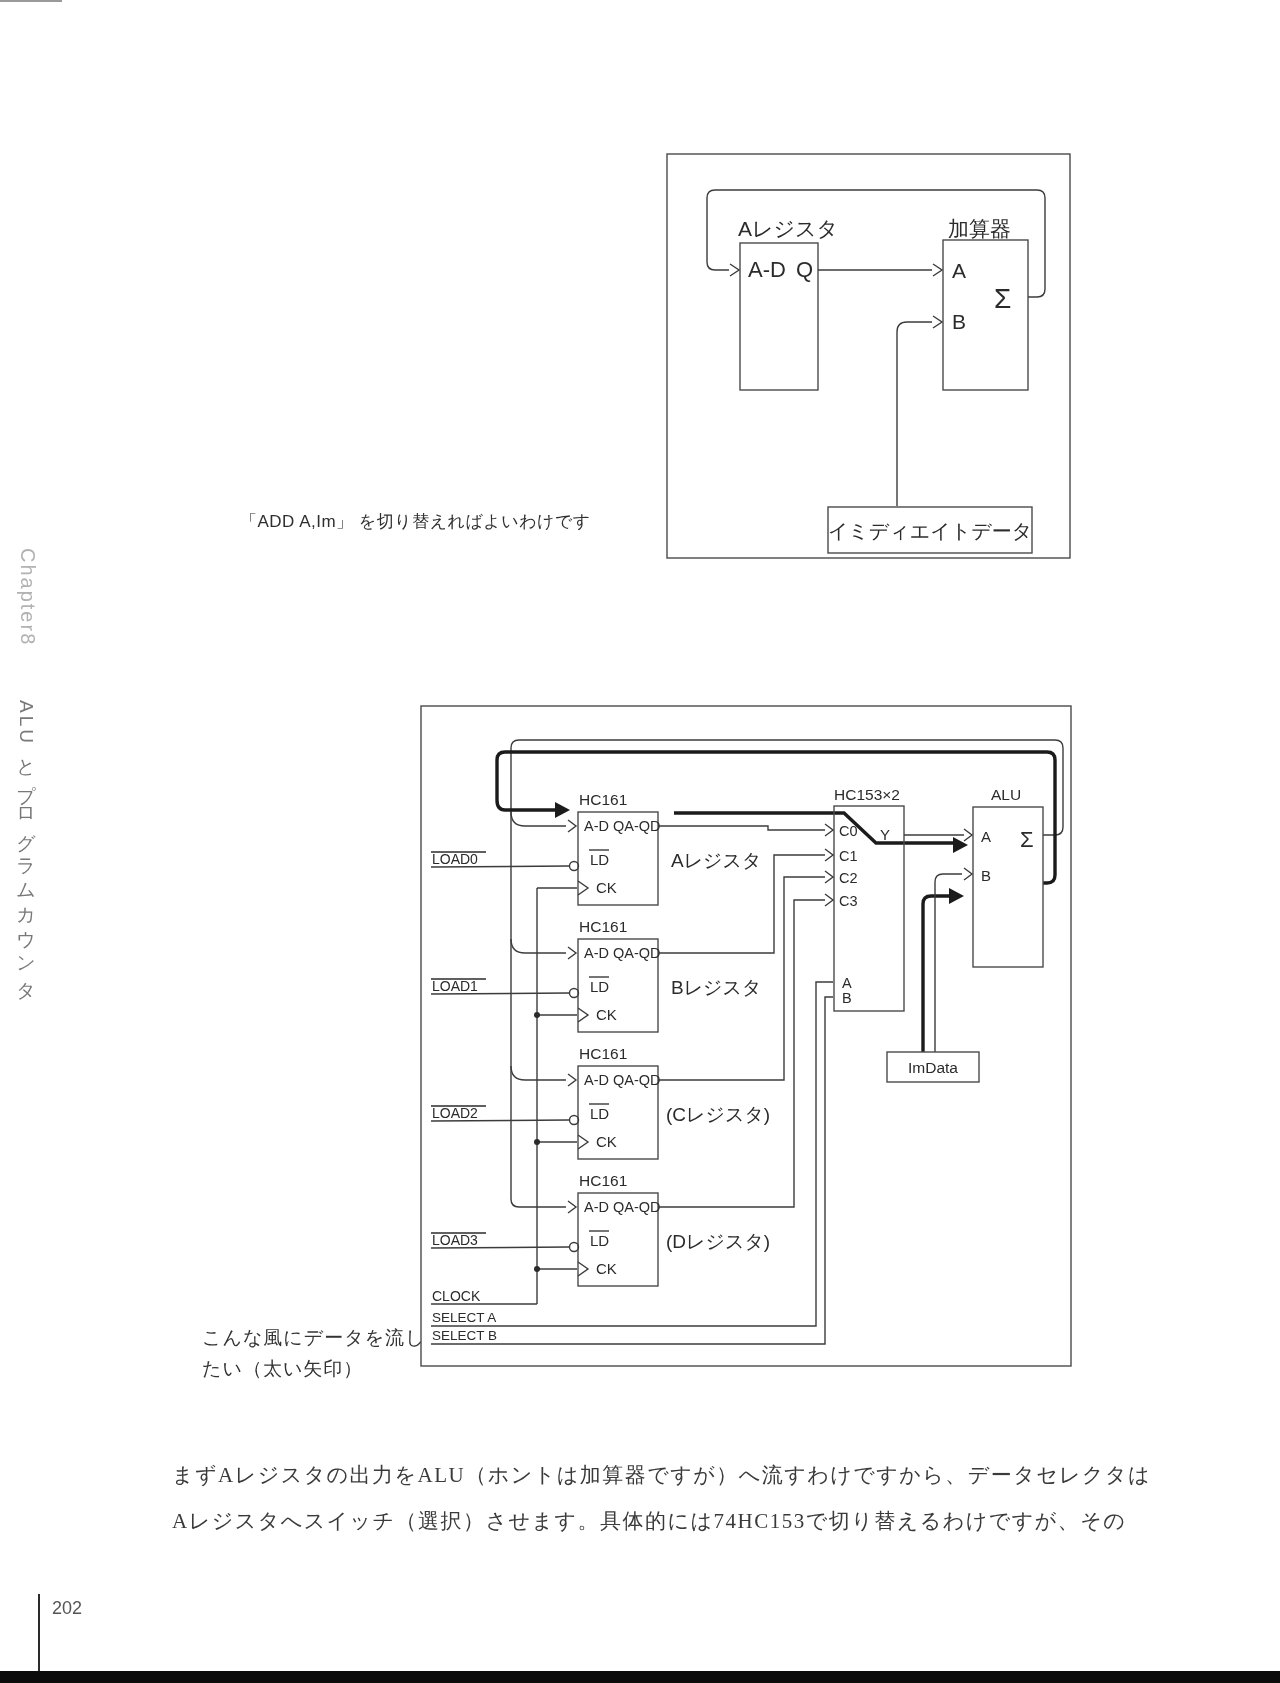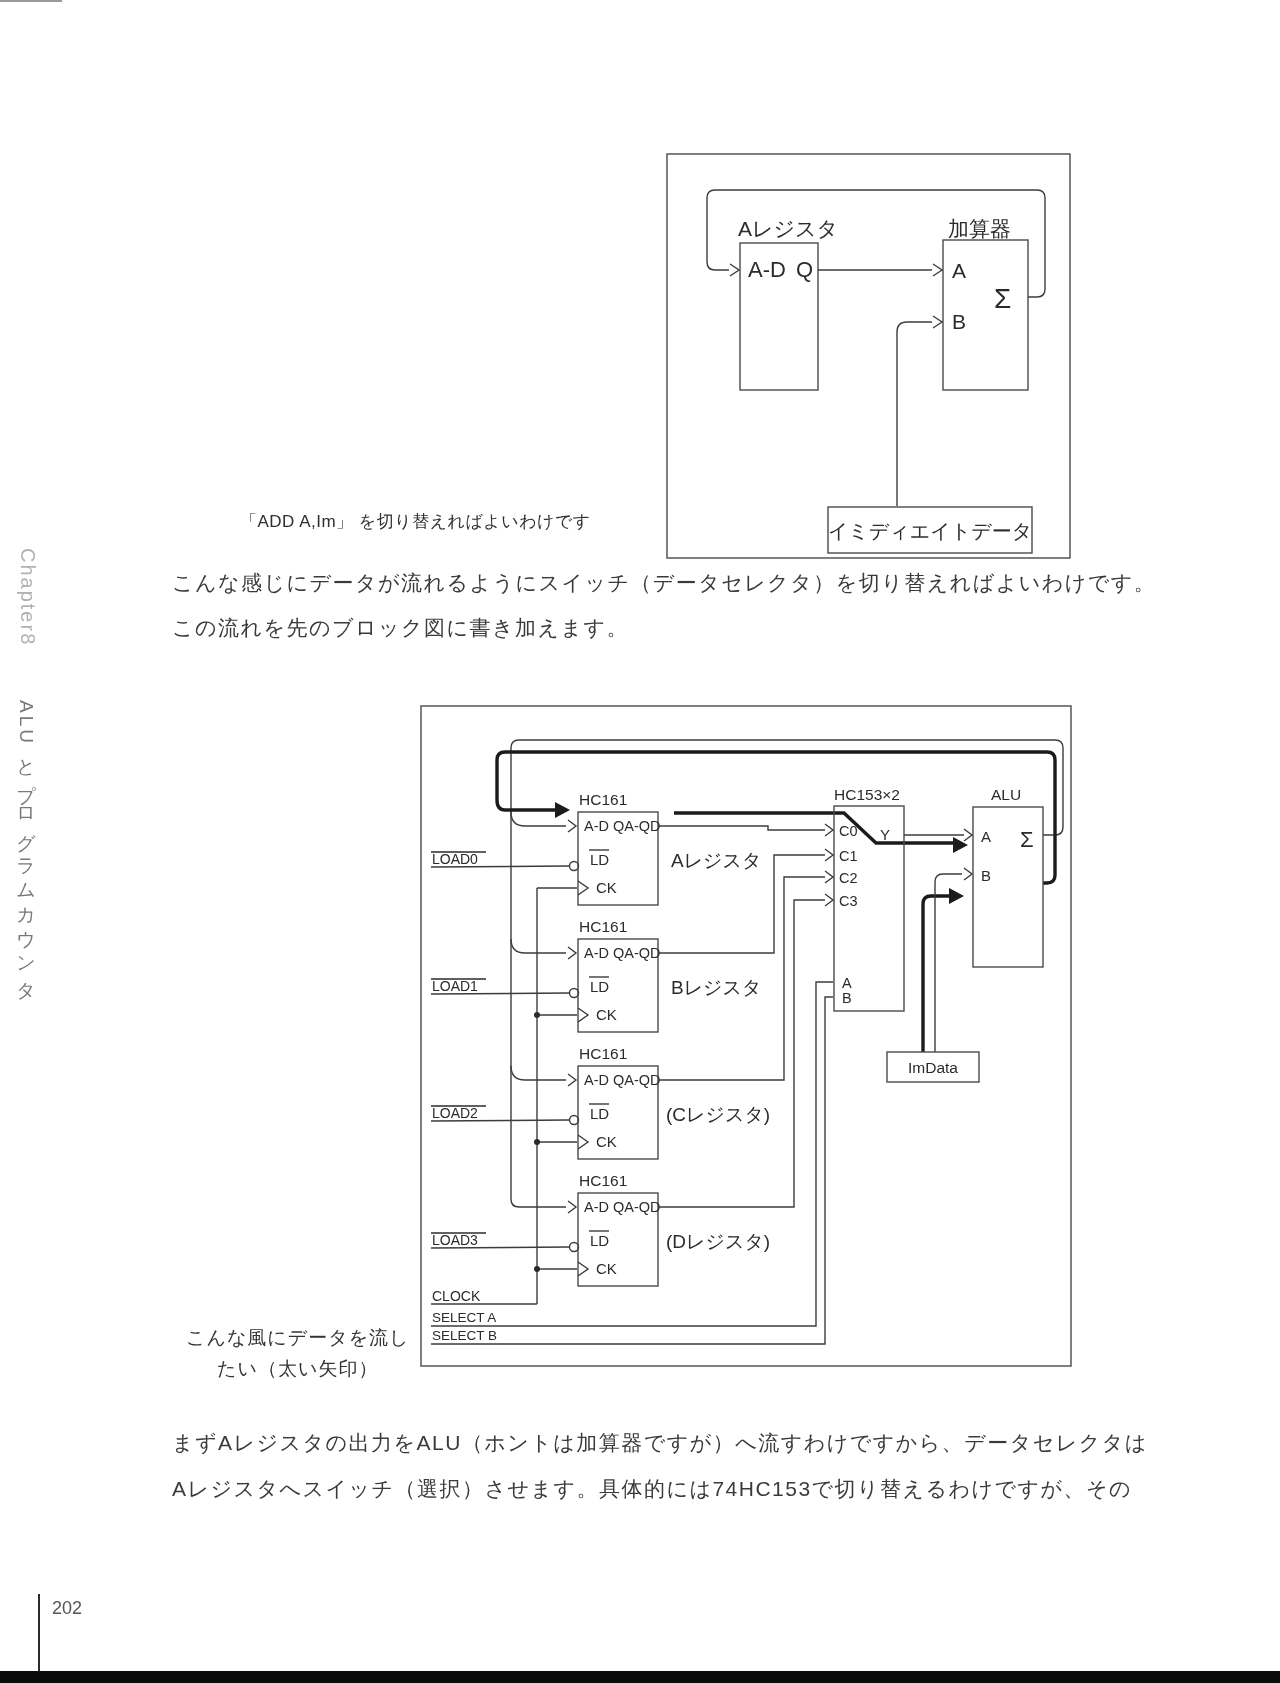--- a/index.html
+++ b/index.html
@@ -54,24 +54,20 @@
 
     <path class="thin" d="M 368,149 H 377 Q 385,149 385,141 V 50 Q 385,42 377,42 H 55 Q 47,42 47,50 V 114 Q 47,122 55,122 H 69"></path>
 
     <path class="thin" d="M 272,174 H 247 Q 237,174 237,184 V 358"></path>
     <rect class="box" x="168" y="359" width="204" height="46"></rect>
     <text x="270" y="390" font-size="20" text-anchor="middle">イミディエイトデータ</text>
   </svg>
 
   <div class="abs cap" style="left:240px;top:510px;">「ADD A,Im」 を切り替えればよいわけです</div>
 
-  <div class="abs para jp" style="left:172px;top:560px;">
-    <div>こんな感じにデータが流れるようにスイッチ（データセレクタ）を切り替えればよいわけです。</div>
-    <div>この流れを先のブロック図に書き加えます。</div>
-  </div>
 
   <svg class="abs" style="left:418px;top:700px;" width="660" height="672" viewBox="0 0 660 672">
     <rect class="box" x="3" y="6" width="650" height="660"></rect>
 
     <path class="thin" d="M 625,135 H 637 Q 645,135 645,127 V 48 Q 645,40 637,40 H 101 Q 93,40 93,48 V 499 Q 93,507 101,507 H 148"></path>
     <path class="thin" d="M 93,112 Q 93,126 107,126 H 148"></path>
     <path class="thin" d="M 93,239 Q 93,253 107,253 H 148"></path>
     <path class="thin" d="M 93,366 Q 93,380 107,380 H 148"></path>
 
     <path class="bold" d="M 625,183 H 629 Q 637,183 637,175 V 60 Q 637,52 629,52 H 87 Q 79,52 79,60 V 100 Q 79,110 87,110 H 138"></path>
@@ -204,26 +200,26 @@
       <text x="563" y="142" font-size="15">A</text>
       <text x="602" y="147" font-size="22">Σ</text>
       <text x="563" y="181" font-size="15">B</text>
     </g>
 
     <path class="thin" d="M 517,352 V 182 Q 517,174 525,174 H 544"></path>
     <rect class="box" x="469" y="352" width="92" height="30"></rect>
     <text x="515" y="373" font-size="15.5" text-anchor="middle">ImData</text>
   </svg>
 
-  <div class="abs fig2cap" style="left:186px;top:1322px;text-align:center;">
+  <div class="abs fig2cap" style="left:202px;top:1322px;">
     <div>こんな風にデータを流し</div>
     <div>たい（太い矢印）</div>
   </div>
 
-  <div class="abs para jp" style="left:172px;top:1420px;line-height:46px;">
+  <div class="abs para jp" style="left:172px;top:1452px;line-height:46px;font-family:Liberation Serif, serif;">
     <div>まずAレジスタの出力をALU（ホントは加算器ですが）へ流すわけですから、データセレクタは</div>
     <div>Aレジスタへスイッチ（選択）させます。具体的には74HC153で切り替えるわけですが、その</div>
   </div>
 
   <div class="abs" style="left:38px;top:1594px;width:2px;height:80px;background:#2b2b2b;"></div>
   <div class="abs" style="left:52px;top:1598px;font-size:18px;color:#555;">202</div>
 
   <div id="bottombar" class="abs" style="left:0;top:1671px;width:1280px;height:12px;"></div>
 
 </div>

